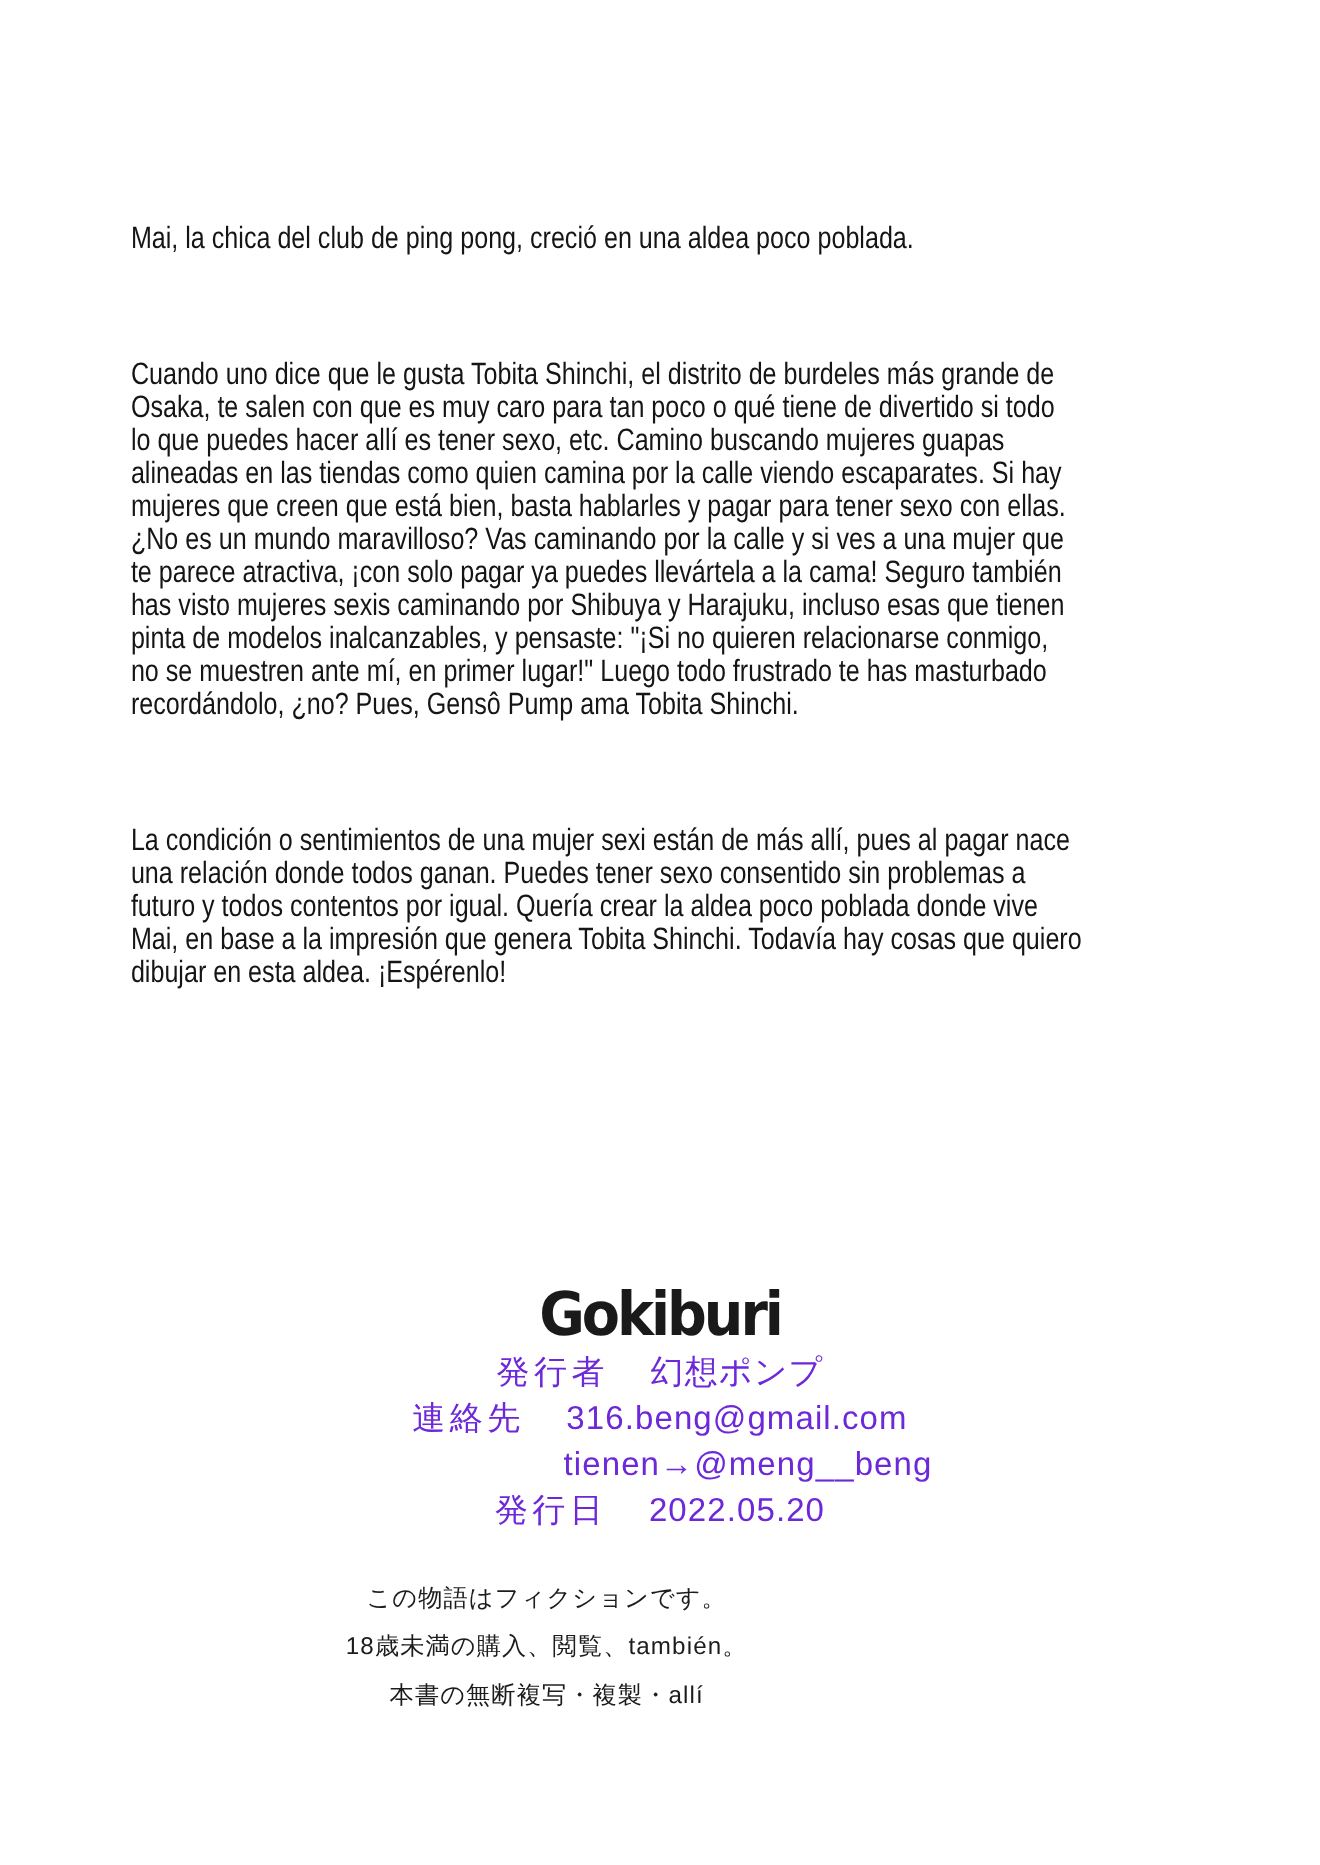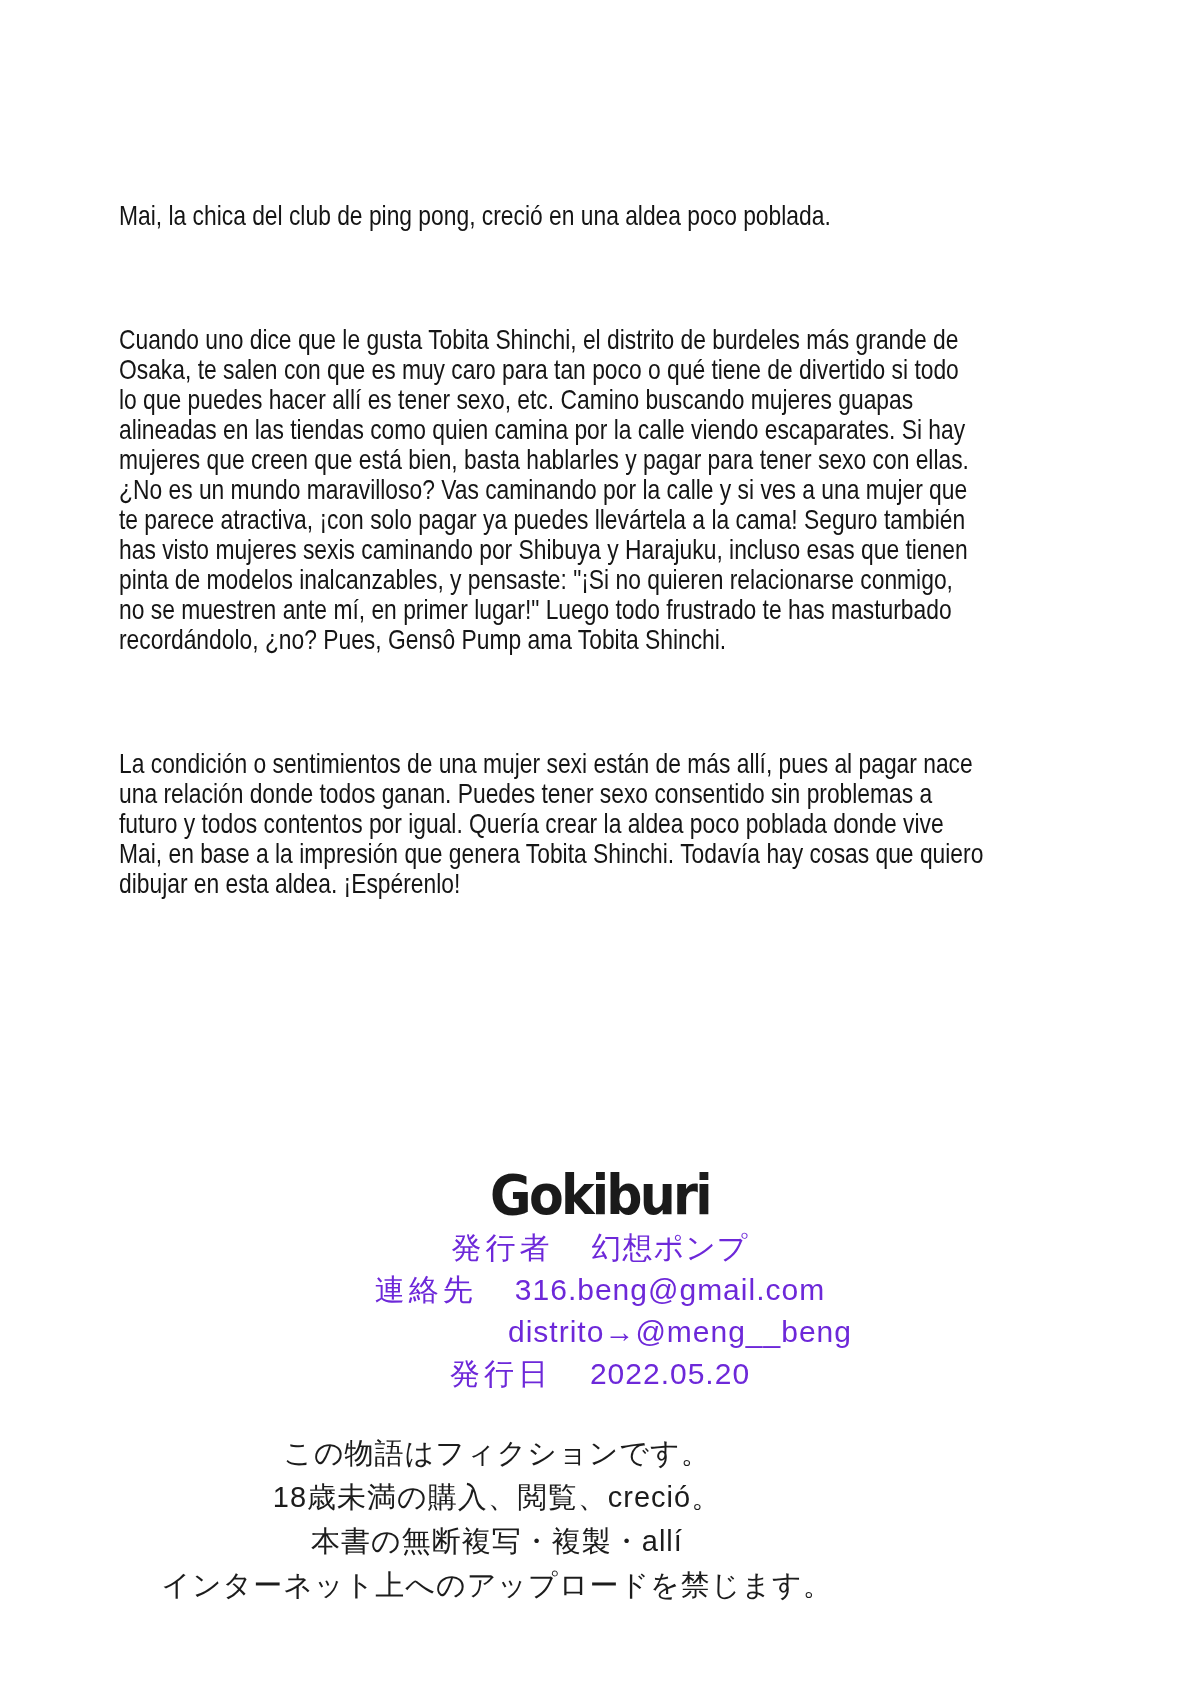--- a/index.html
+++ b/index.html
@@ -75,21 +75,21 @@
   }
 
   
   .legal {
     position: absolute;
     top: 1431px;
     left: 0;
     width: 994px;
     text-align: center;
     font-family: "Liberation Sans", sans-serif;
-    font-size: 29px;
+    font-size: 22px;
     color: #1c1c1c;
   }
   .legal .line {
     height: 44px;
     line-height: 44px;
     letter-spacing: 1px;
   }
 </style>
 </head>
 <body>
@@ -119,27 +119,26 @@
   <div class="logo">Gokiburi</div>
 
   <div class="colophon">
     <div class="row">
       <span class="label">発行者</span><span class="value">幻想ポンプ</span>
     </div>
     <div class="row">
       <span class="label">連絡先</span><span class="value">316.beng@gmail.com</span>
     </div>
     <div class="row twitter">
-      <span class="value">distrito→@meng__beng</span>
+      <span class="value">tienen→@meng__beng</span>
     </div>
     <div class="row">
       <span class="label">発行日</span><span class="value">2022.05.20</span>
     </div>
   </div>
 
   <div class="legal">
     <div class="line">この物語はフィクションです。</div>
-    <div class="line">18歳未満の購入、閲覧、creció。</div>
+    <div class="line">18歳未満の購入、閲覧、también。</div>
     <div class="line">本書の無断複写・複製・allí</div>
-    <div class="line">インターネット上へのアップロードを禁じます。</div>
   </div>
 
 </div>
 
 </body></html>

